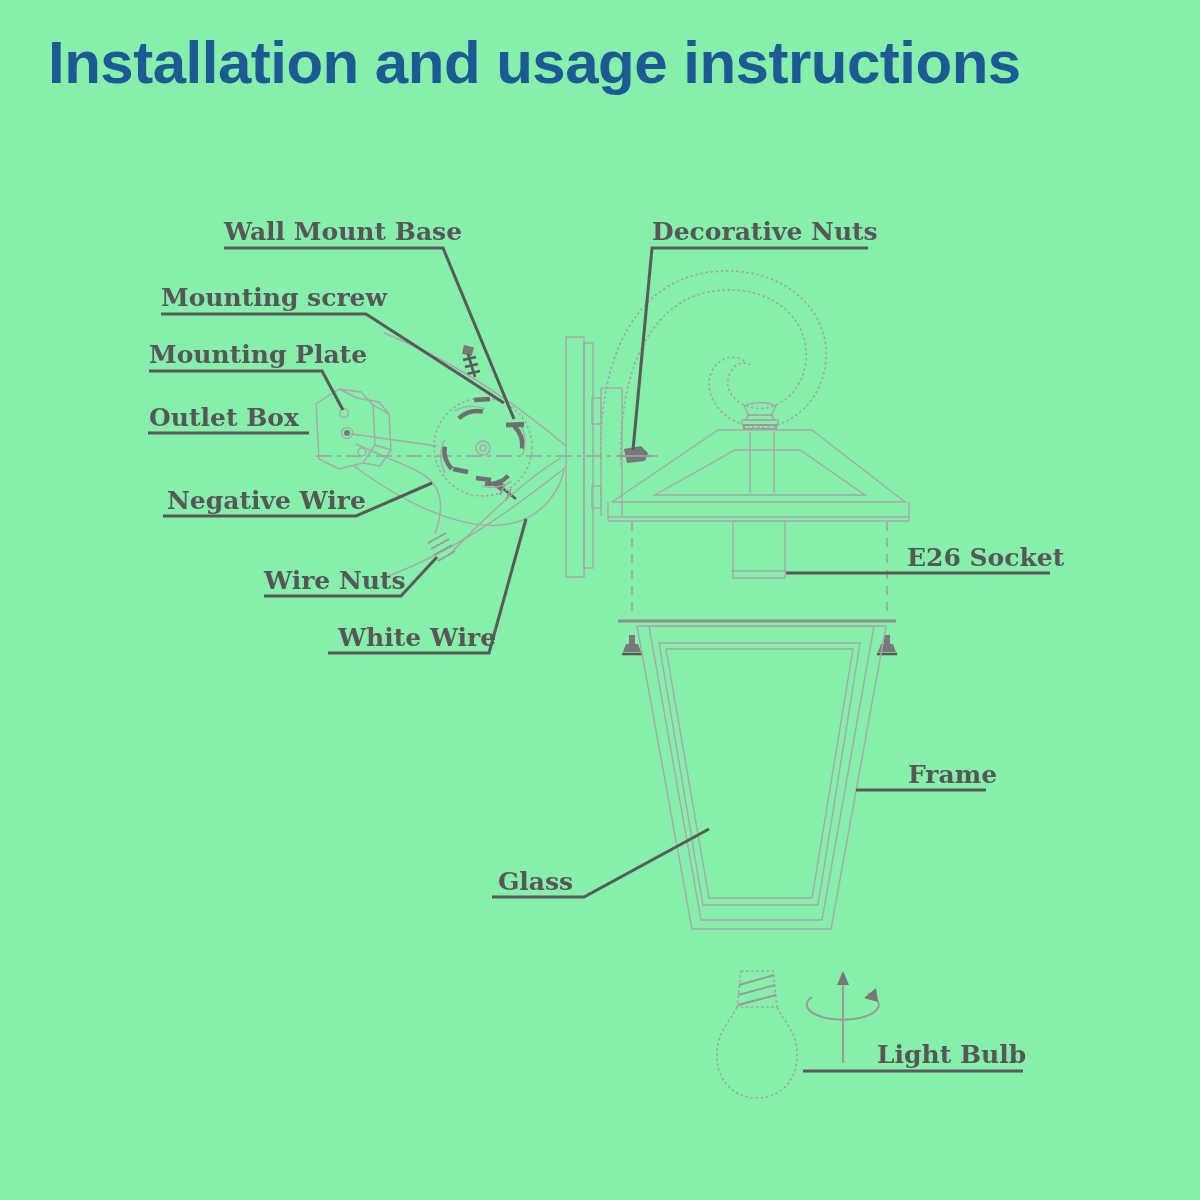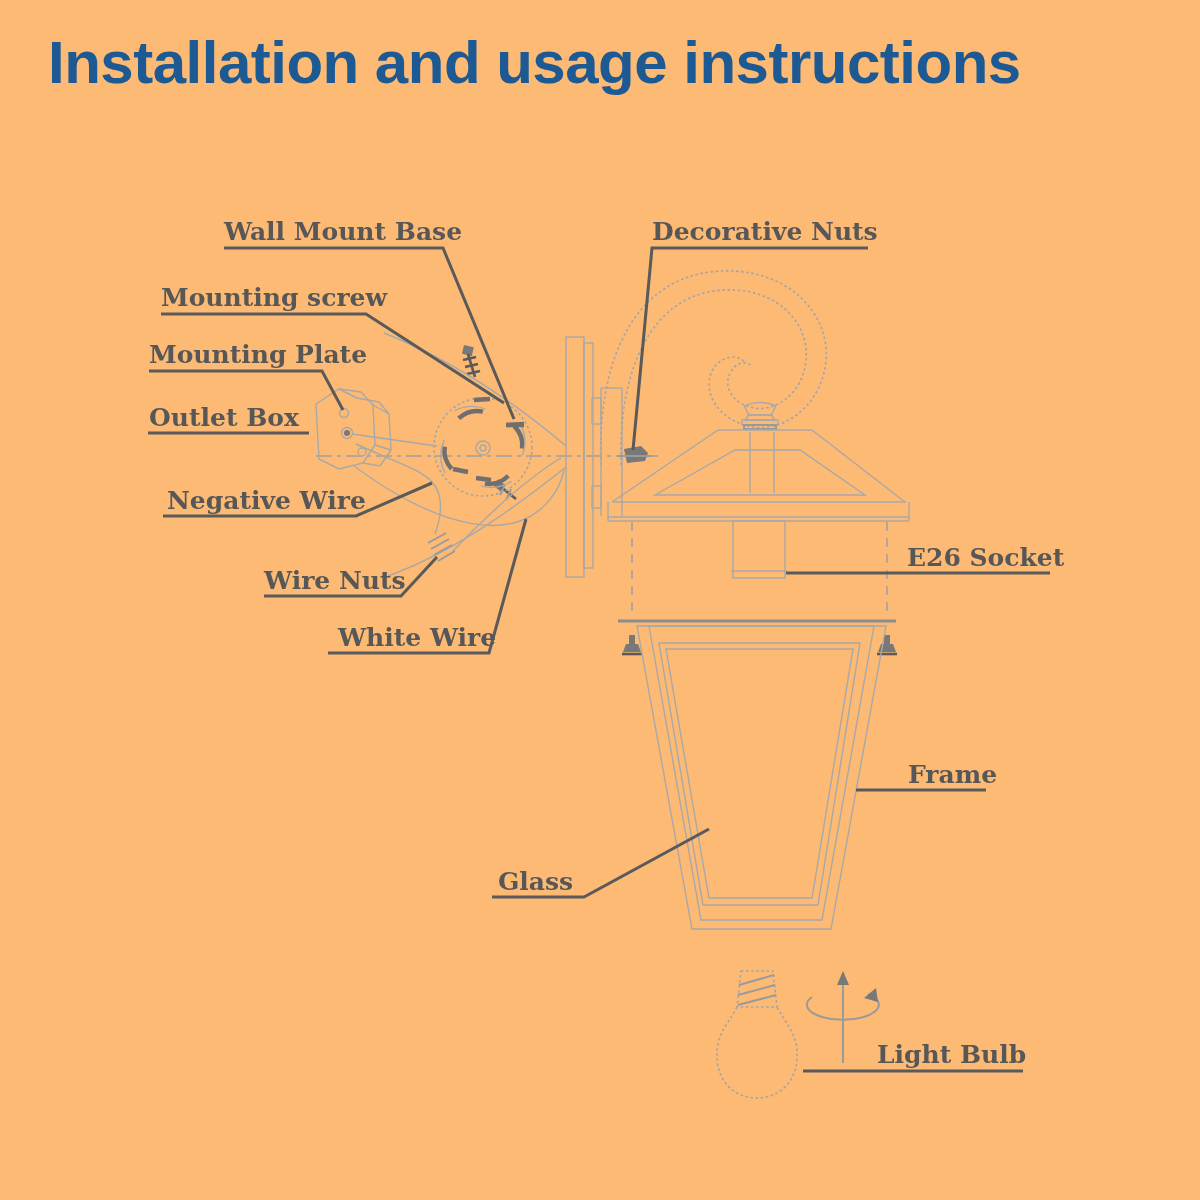--- a/index.html
+++ b/index.html
@@ -1,16 +1,16 @@
 <!DOCTYPE html>
 <html><head>
 <meta charset="utf-8">
 <style>
   html,body{margin:0;padding:0;background:#ffffff;}
-  .sheet{position:relative;width:1200px;height:1200px;background:#fdba74;overflow:hidden;
+  .sheet{position:relative;width:1200px;height:1200px;background:#86efac;overflow:hidden;
          font-family:"Liberation Sans", sans-serif;}
   .page-title{position:absolute;left:48px;top:28px;font-size:60px;font-weight:bold;
               color:#1d5a94;letter-spacing:-0.5px;white-space:nowrap;}
   svg{position:absolute;left:0;top:0;}
   .lbl{font-family:"DejaVu Serif", serif;font-weight:bold;font-size:25px;fill:#575757;}
   .ln{stroke:#a8a8a8;stroke-width:1.4;fill:none;}
   .ln2{stroke:#9a9a9a;stroke-width:2;fill:none;}
   .dot{stroke:#a4a4a4;stroke-width:1.6;fill:none;stroke-dasharray:2.5 2.6;}
   .dsh{stroke:#a0a0a0;stroke-width:1.5;fill:none;stroke-dasharray:9 7;}
   .cl{stroke:#a0a0a0;stroke-width:1.4;fill:none;stroke-dasharray:16 5 4 5;}

